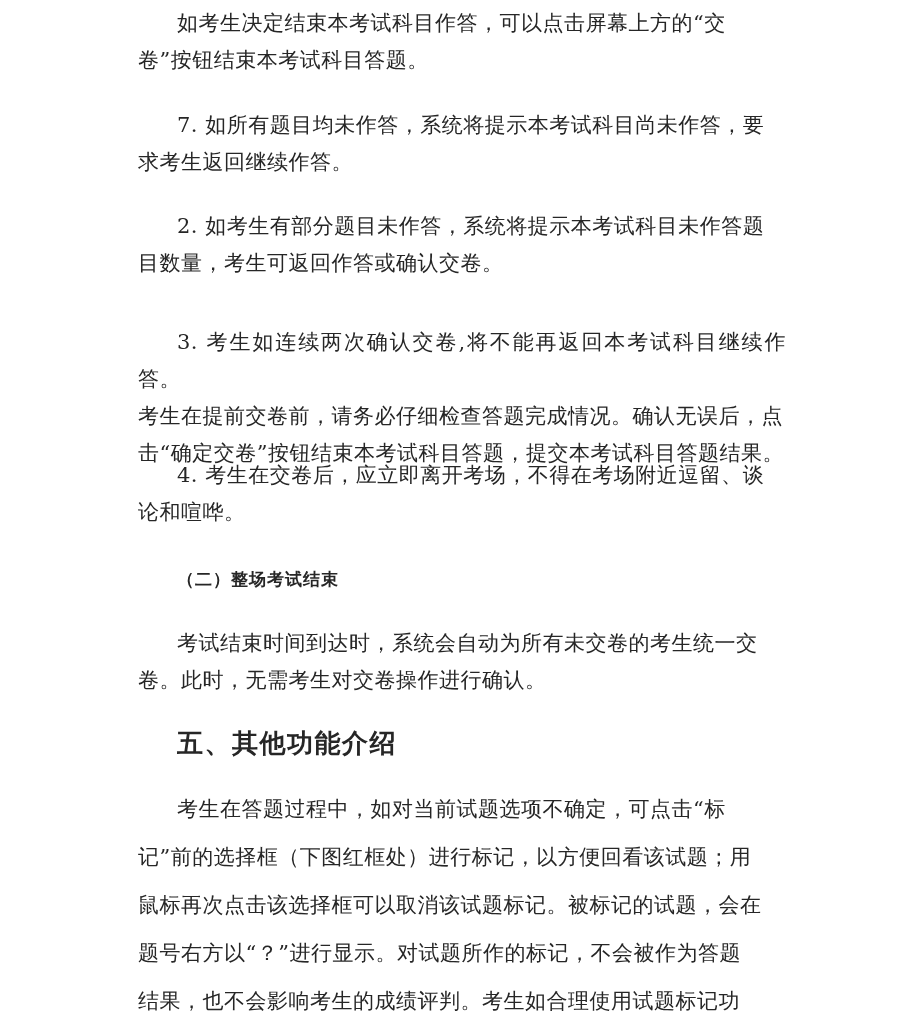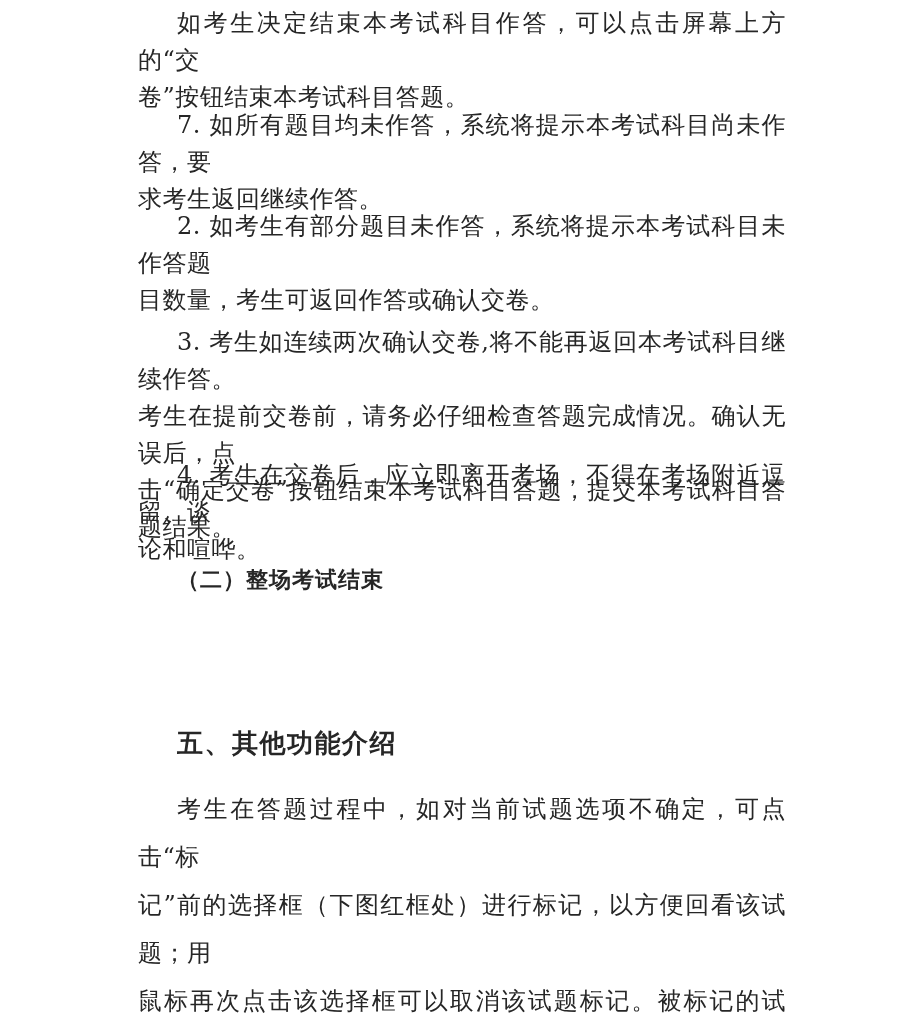--- a/index.html
+++ b/index.html
@@ -17,30 +17,30 @@
   }
   .block {
     position: absolute;
     left: 138px;
     width: 648px;
     white-space: pre-line;
     color: #262626;
     text-align: justify;
   }
   .body-text {
-    font-size: 24px;
+    font-size: 21px;
     line-height: 37px;
     letter-spacing: 0.5px;
     text-indent: 39px;
   }
   .lh40 {
     line-height: 48px;
   }
   .heading-kai {
-    font-size: 22px;
+    font-size: 17px;
     line-height: 37px;
     font-weight: bold;
     letter-spacing: 1px;
     text-indent: 39px;
   }
   .heading-hei {
     font-family: "DejaVu Sans", "Liberation Sans", sans-serif;
     font-size: 26px;
     line-height: 37px;
     font-weight: bold;
@@ -64,20 +64,22 @@
 
   <div class="block body-text" style="top:324px">3. 考生如连续两次确认交卷,将不能再返回本考试科目继续作答。
 考生在提前交卷前，请务必仔细检查答题完成情况。确认无误后，点
 击“确定交卷”按钮结束本考试科目答题，提交本考试科目答题结果。</div>
 
   <div class="block body-text" style="top:457px">4. 考生在交卷后，应立即离开考场，不得在考场附近逗留、谈
 论和喧哗。</div>
 
   <div class="block heading-kai" style="top:561px">（二）整场考试结束</div>
 
+  <div class="block body-text" style="top:625px">考试结束时间到达时，系统会自动为所有未交卷的考生统一交
+卷。此时，无需考生对交卷操作进行确认。</div>
 
   <div class="block heading-hei" style="top:725px">五、其他功能介绍</div>
 
   <div class="block body-text lh40" style="top:785px">考生在答题过程中，如对当前试题选项不确定，可点击“标
 记”前的选择框（下图红框处）进行标记，以方便回看该试题；用
 鼠标再次点击该选择框可以取消该试题标记。被标记的试题，会在
 题号右方以“？”进行显示。对试题所作的标记，不会被作为答题
 结果，也不会影响考生的成绩评判。考生如合理使用试题标记功
 能，可以在大量的试题中快速查找到需要重点检查的试题。系统显</div>
 

